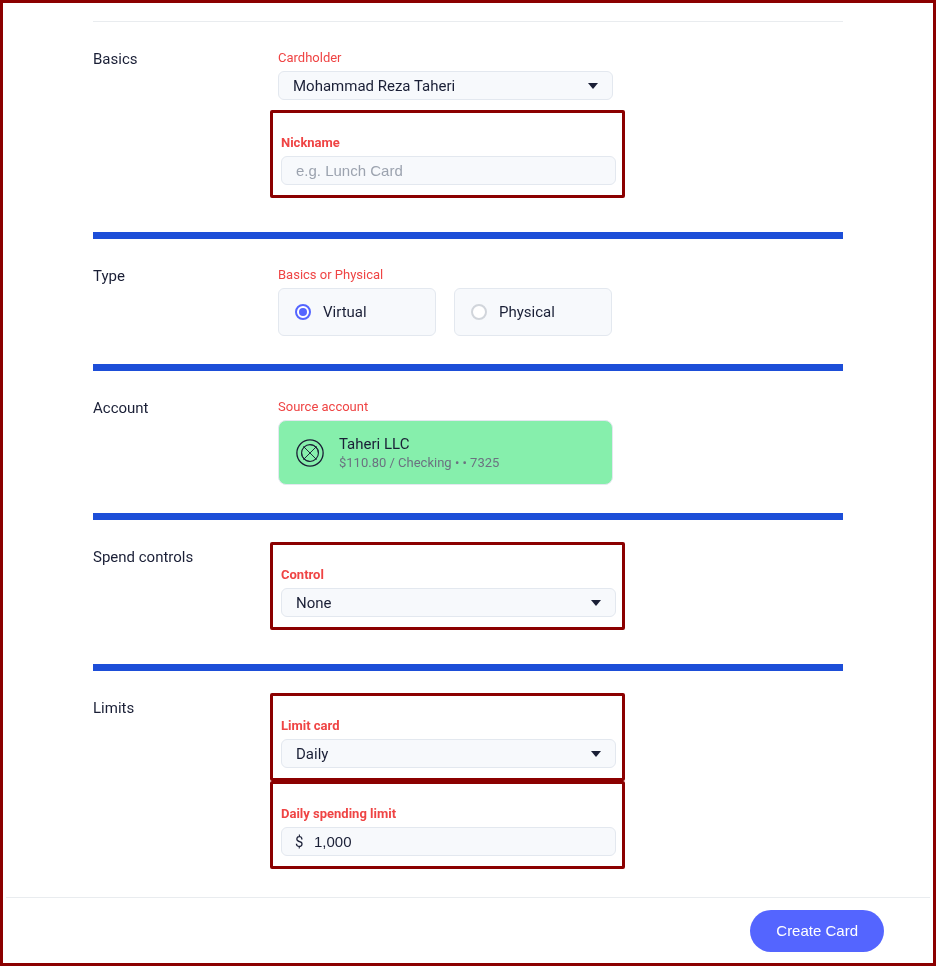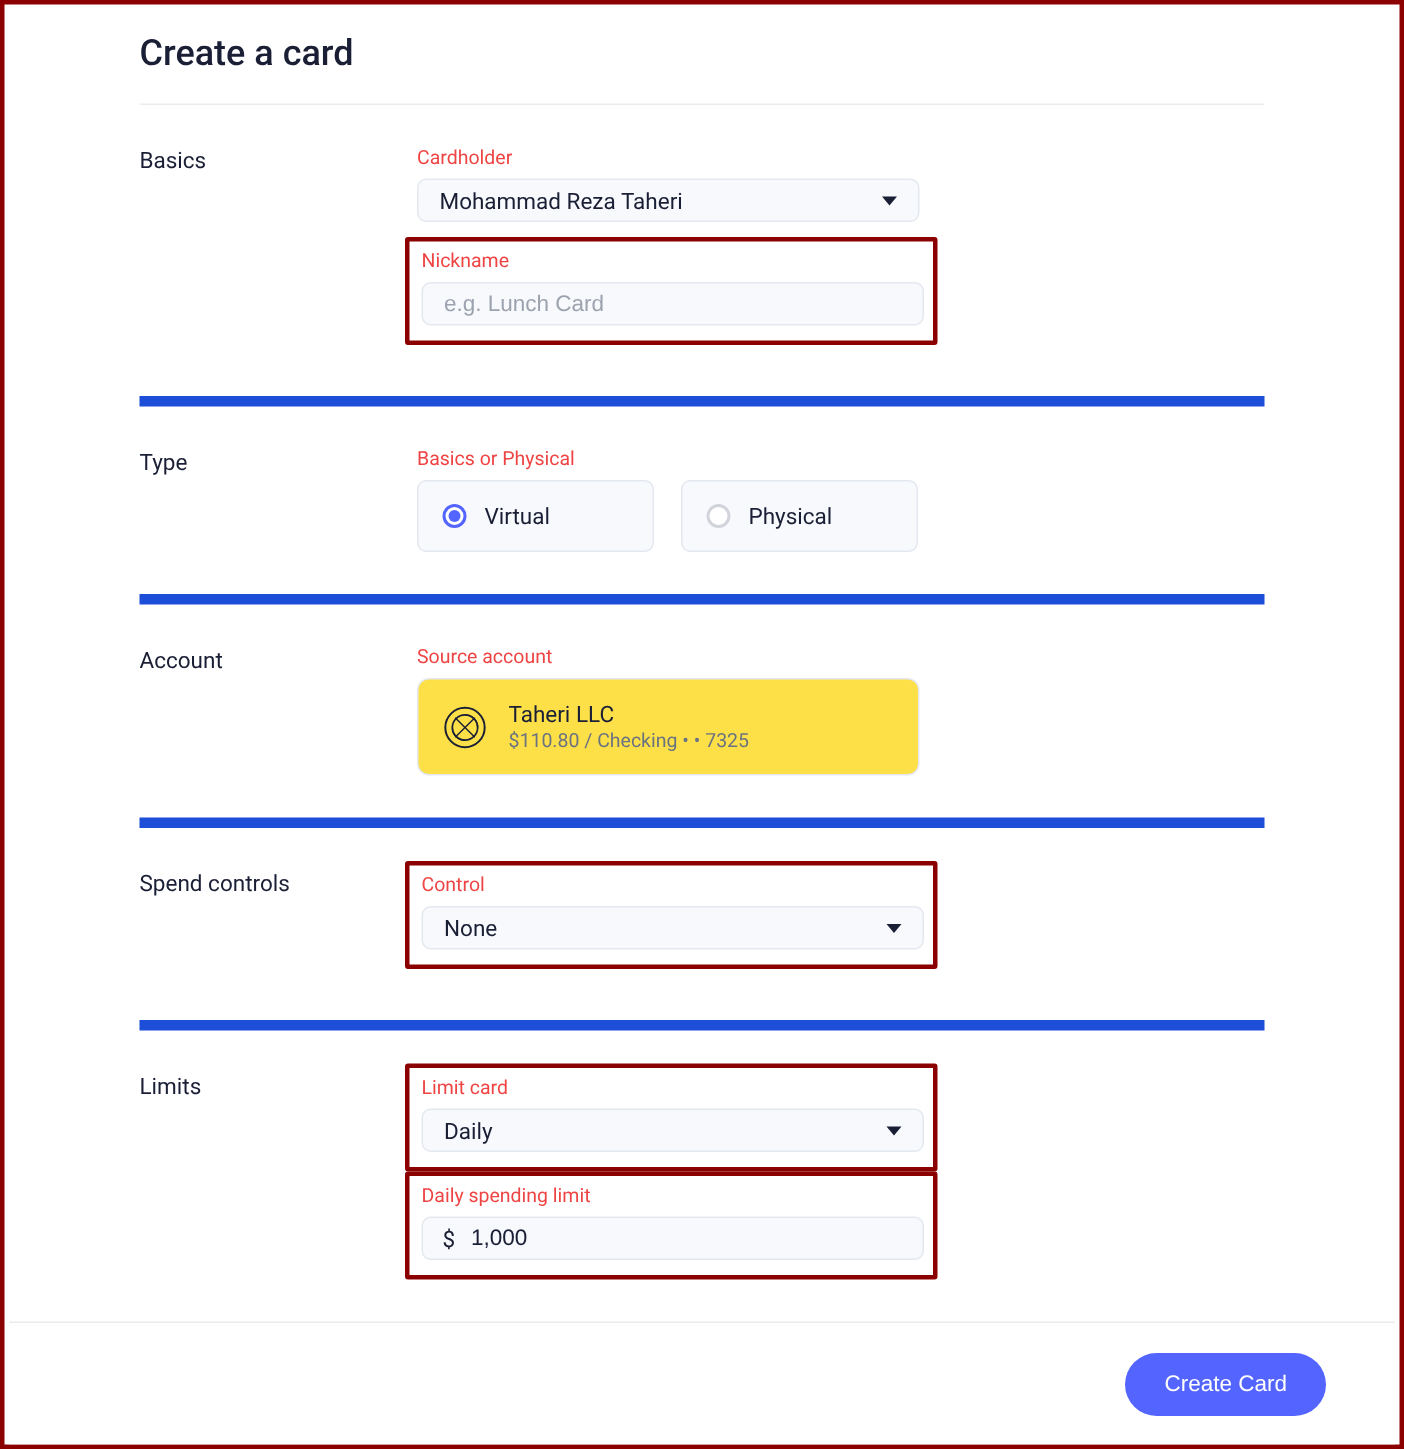--- a/index.html
+++ b/index.html
@@ -113,21 +113,21 @@
   .radio-dot.active::after {
     content: "";
     position: absolute;
     top: 2px; left: 2px;
     width: 8px; height: 8px;
     background: #5465ff;
     border-radius: 50%;
   }
   .account-card {
     width: 335px;
-    background: #fde047;
+    background: #86efac;
     border: 1px solid #e3e8ef;
     border-radius: 8px;
     padding: 14px 16px;
     display: flex;
     align-items: center;
     gap: 14px;
   }
   .account-icon {
     width: 30px; height: 30px;
     flex-shrink: 0;
@@ -154,25 +154,25 @@
     font-size: 15px;
     color: #1a1f36;
   }
   .highlight {
     border: 3px solid #8b0000;
     border-radius: 2px;
     padding: 6px 8px 10px 8px;
     margin: -6px -8px 6px -8px;
     width: 355px;
   }
-  .highlight .field-label { margin-top: 0; }
+  .highlight .field-label { margin-top: 16px; font-weight: bold; }
   .footer {
     position: absolute;
     bottom: 0; left: 3px; right: 3px;
-    height: 82px;
+    height: 66px;
     background: #fff;
     border-top: 1px solid #e9ecef;
     display: flex;
     justify-content: flex-end;
     align-items: center;
     padding-right: 46px;
   }
   .create-btn {
     background: #5465ff;
     color: #fff;
@@ -182,21 +182,20 @@
     padding: 0 26px;
     font-size: 15px;
     font-weight: 500;
     cursor: pointer;
   }
 </style>
 </head>
 <body>
 
 <div class="page">
-  <h1>Create a card</h1>
   <hr class="divider">
 
   <div class="section">
     <div class="section-label">Basics</div>
     <div class="section-body">
       <div class="field">
         <span class="field-label">Cardholder</span>
         <div class="select-wrap">
           <div class="select">
             <span>Mohammad Reza Taheri</span>

